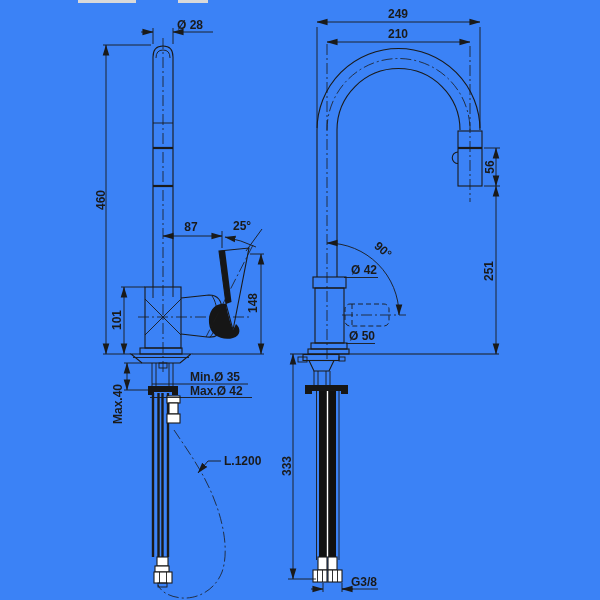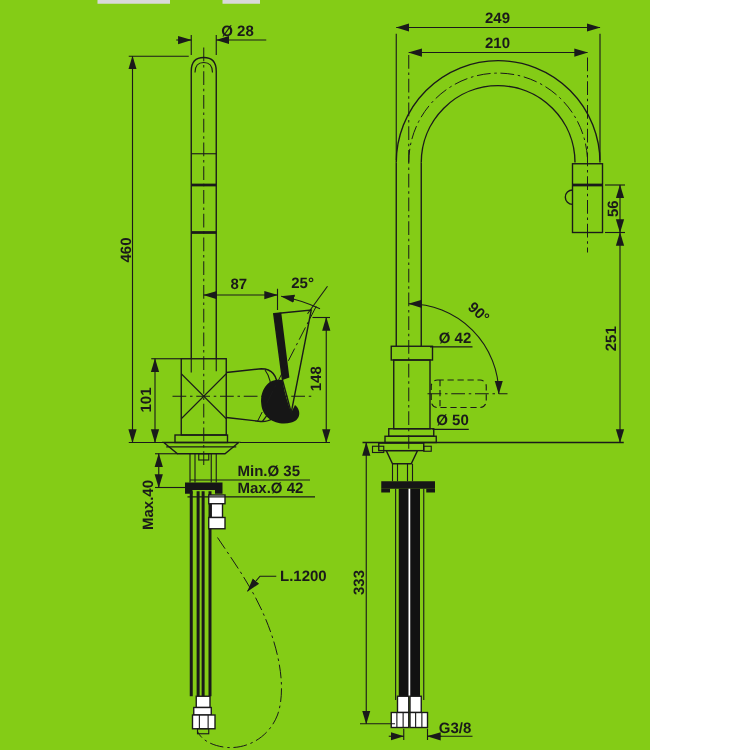--- a/index.html
+++ b/index.html
@@ -1,16 +1,16 @@
 <!DOCTYPE html>
 <html><head>
 <meta charset="utf-8">
 <style>
   html,body{margin:0;padding:0;background:#fff;}
-  #stage{width:520px;height:600px;position:relative;background:#84cc16;overflow:hidden;text-decoration:underline;}
+  #stage{width:600px;height:600px;position:relative;background:#3b82f6;overflow:hidden;text-decoration:underline;}
   svg{display:block;}
   .ln{stroke:#1a1a1a;stroke-width:1.1;fill:none;stroke-linecap:butt;}
   .thin{stroke:#1a1a1a;stroke-width:0.9;fill:none;}
   .thick{stroke:#1a1a1a;stroke-width:2.2;fill:none;}
   .dim{stroke:#1a1a1a;stroke-width:0.9;fill:none;}
   .cl{stroke:#1a1a1a;stroke-width:0.8;fill:none;stroke-dasharray:11 3 2 3;}
   .dash{stroke:#1a1a1a;stroke-width:0.9;fill:none;stroke-dasharray:5 3;}
   .fill-dark{fill:#161616;stroke:none;}
   .wfill{fill:#ffffff;stroke:#1a1a1a;stroke-width:1.1;}
   .hose{stroke:#1a1a1a;stroke-width:2.4;fill:none;}

